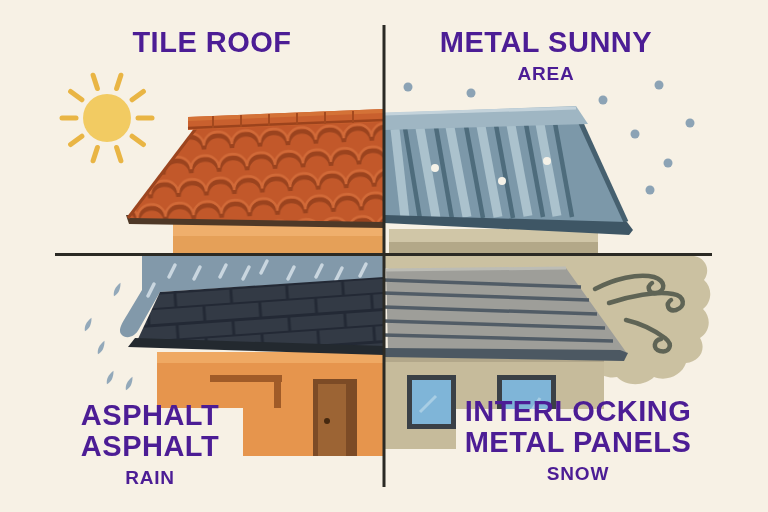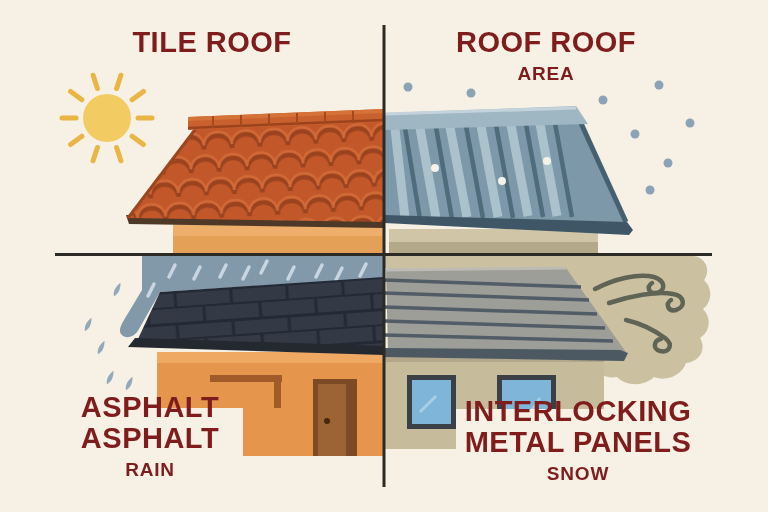--- a/index.html
+++ b/index.html
@@ -2,26 +2,26 @@
 <html><head>
 <meta charset="utf-8">
 <style>
   html,body{margin:0;padding:0;background:#F7F1E5;}
   .stage{
     position:relative;width:768px;height:512px;overflow:hidden;
     background:#F7F1E5;
     font-family:"Liberation Sans", sans-serif;
   }
   .stage svg{position:absolute;left:0;top:0;}
-  .q-label{position:absolute;text-align:center;color:#7f1d1d;z-index:5;}
+  .q-label{position:absolute;text-align:center;color:#4c1d95;z-index:5;}
   .q-title{font-size:29px;font-weight:bold;letter-spacing:.5px;line-height:31px;}
   .q-sub{font-size:19px;font-weight:bold;letter-spacing:.8px;margin-top:5px;}
   .label-tl{left:88px;top:27px;width:248px;}
   .label-tr{left:422px;top:27px;width:248px;}
-  .label-bl{left:30px;top:392px;width:240px;}
+  .label-bl{left:30px;top:400px;width:240px;}
   .label-br{left:452px;top:396px;width:252px;}
 </style>
 </head>
 <body>
 
 <div class="stage">
 
 <svg width="768" height="512" viewBox="0 0 768 512">
   <defs>
     <pattern id="tlp" patternUnits="userSpaceOnUse" width="56" height="46" patternTransform="rotate(-3)">
@@ -196,21 +196,21 @@
 
   <rect x="382.5" y="25" width="3" height="462" fill="#2B2A24"></rect>
   <rect x="55" y="253" width="657" height="3" fill="#2B2A24"></rect>
 </svg>
 
   <div class="q-label label-tl">
     <div class="q-title">TILE ROOF</div>
   </div>
 
   <div class="q-label label-tr">
-    <div class="q-title">ROOF ROOF</div>
+    <div class="q-title">METAL SUNNY</div>
     <div class="q-sub">AREA</div>
   </div>
 
   <div class="q-label label-bl">
     <div class="q-title">ASPHALT</div>
     <div class="q-title">ASPHALT</div>
     <div class="q-sub">RAIN</div>
   </div>
 
   <div class="q-label label-br">

